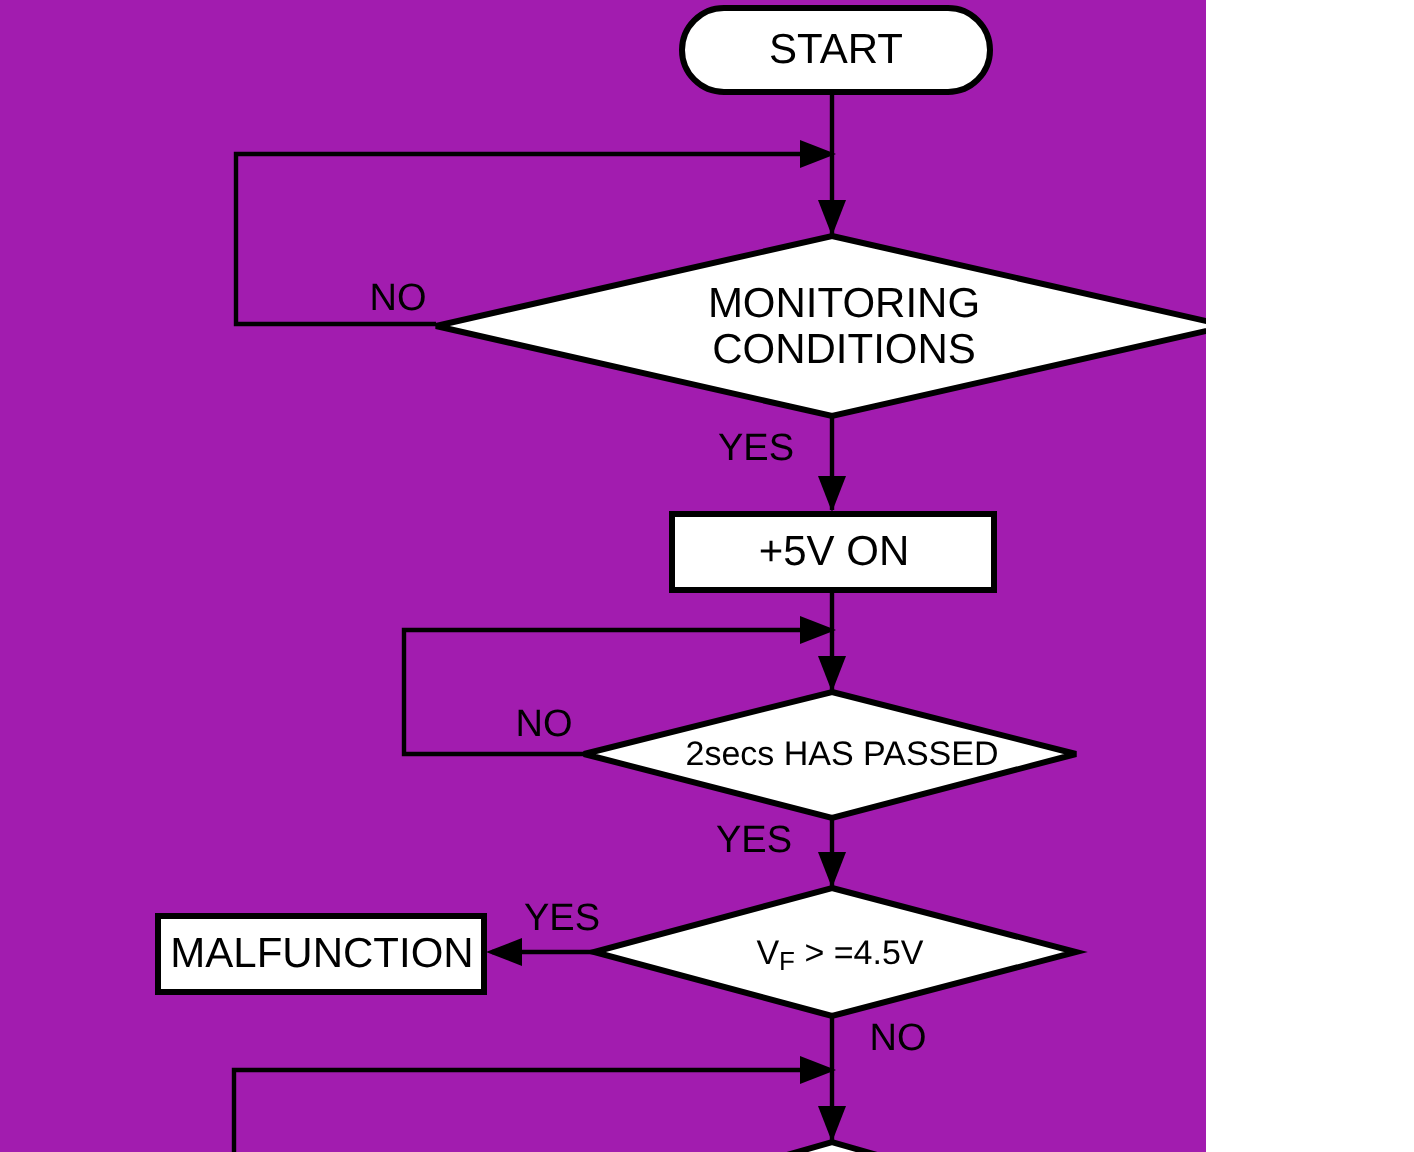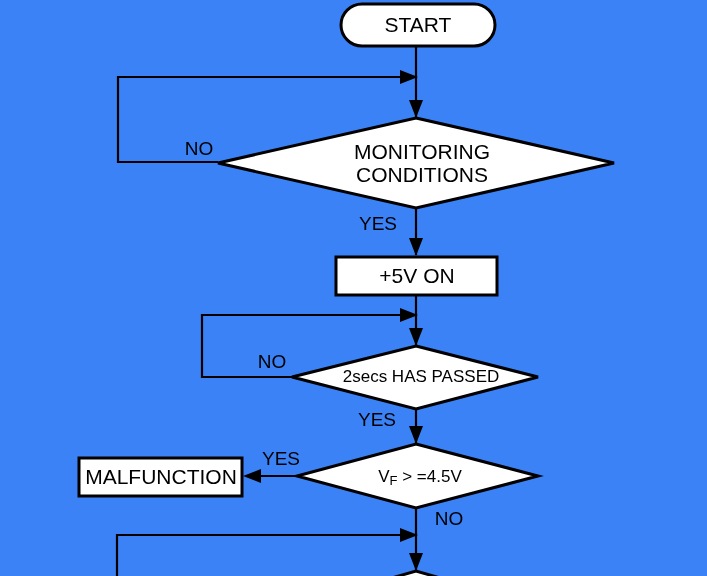--- a/index.html
+++ b/index.html
@@ -2,23 +2,23 @@
 <html><head>
 <meta charset="utf-8">
 <style>
   html, body {
     margin: 0;
     padding: 0;
     background: #ffffff;
   }
   #canvas-wrap {
     position: relative;
-    width: 707px;
+    width: 603px;
     height: 576px;
-    background: #3b82f6;
+    background: #a21caf;
     overflow: hidden;
     font-family: "Liberation Sans", sans-serif;
   }
   svg#flow {
     display: block;
     width: 707px;
     height: 576px;
   }
   .shape-stroke {
     fill: #ffffff;

